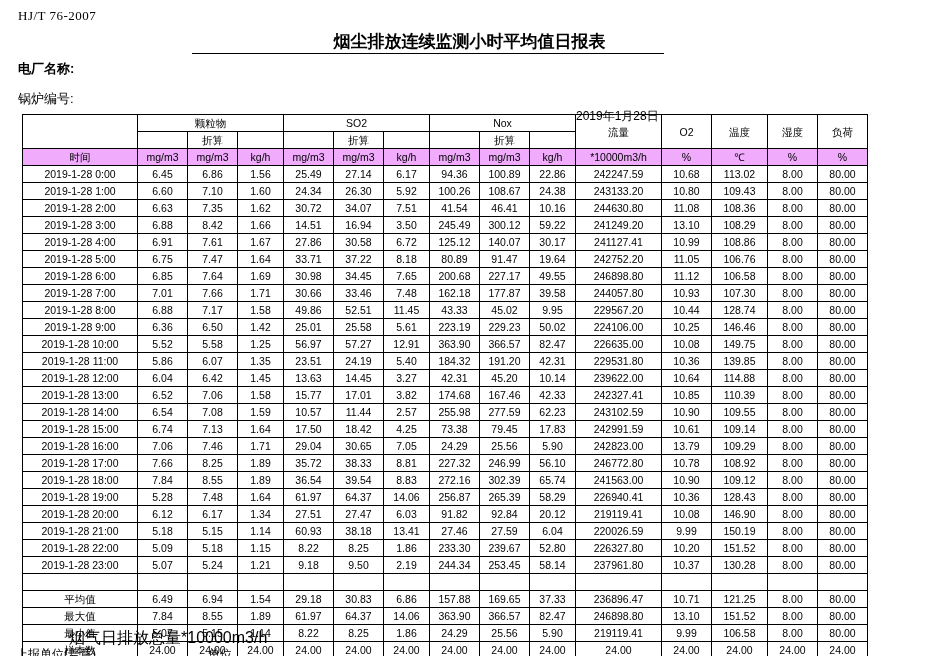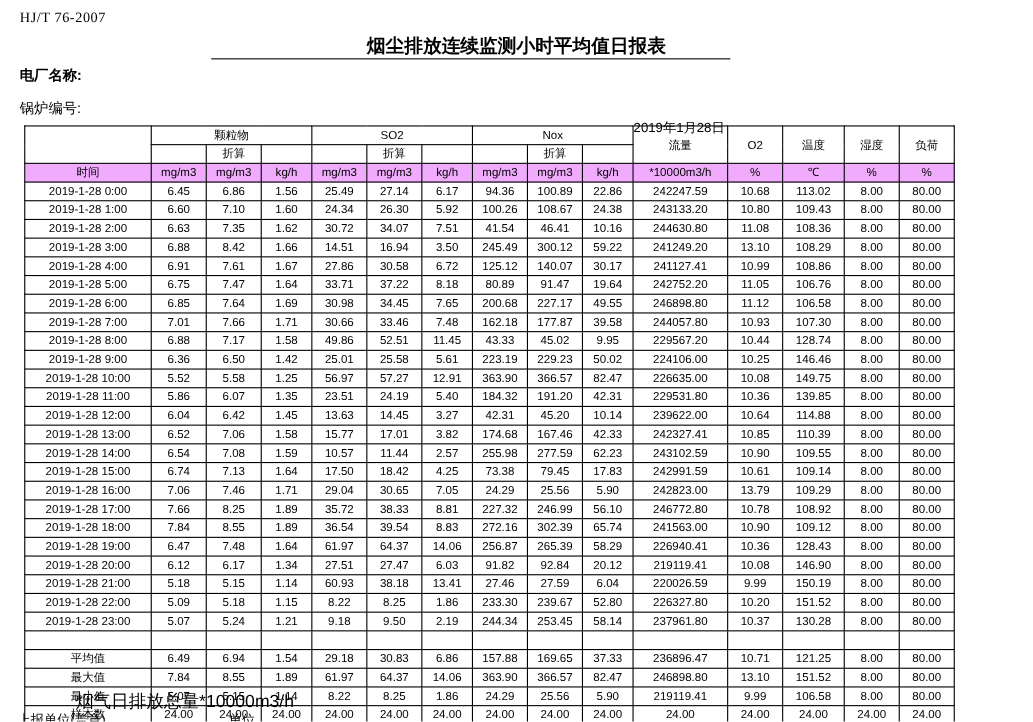--- a/index.html
+++ b/index.html
@@ -443,21 +443,21 @@
         <td class="datacell">302.39</td>
         <td class="datacell">65.74</td>
         <td class="datacell">241563.00</td>
         <td class="datacell">10.90</td>
         <td class="datacell">109.12</td>
         <td class="datacell">8.00</td>
         <td class="datacell">80.00</td>
       </tr>
       <tr>
         <td class="rowlabel">2019-1-28 19:00</td>
-        <td class="datacell">6.47</td>
+        <td class="datacell">5.28</td>
         <td class="datacell">7.48</td>
         <td class="datacell">1.64</td>
         <td class="datacell">61.97</td>
         <td class="datacell">64.37</td>
         <td class="datacell">14.06</td>
         <td class="datacell">256.87</td>
         <td class="datacell">265.39</td>
         <td class="datacell">58.29</td>
         <td class="datacell">226940.41</td>
         <td class="datacell">10.36</td>

